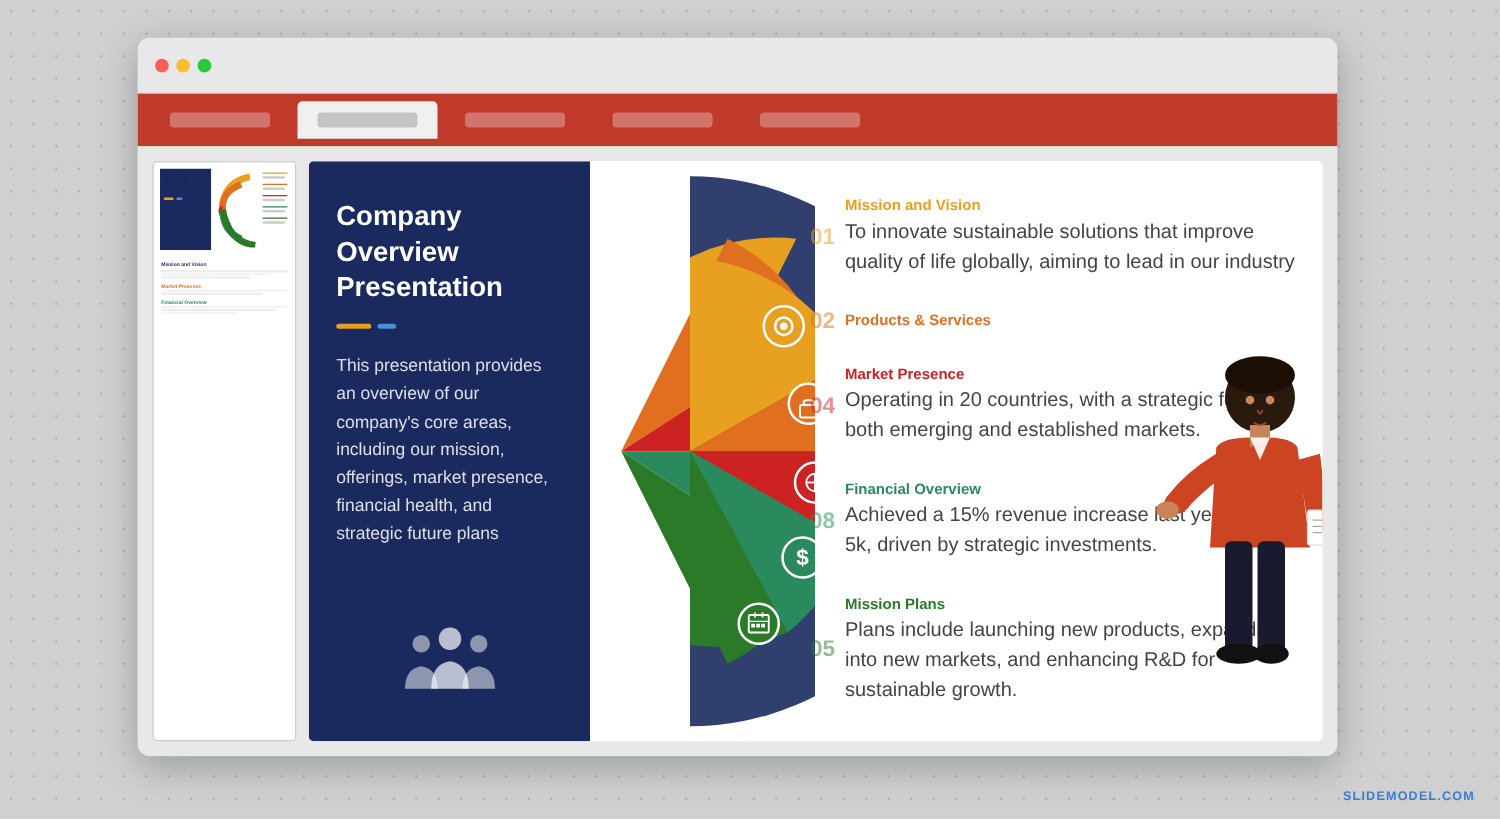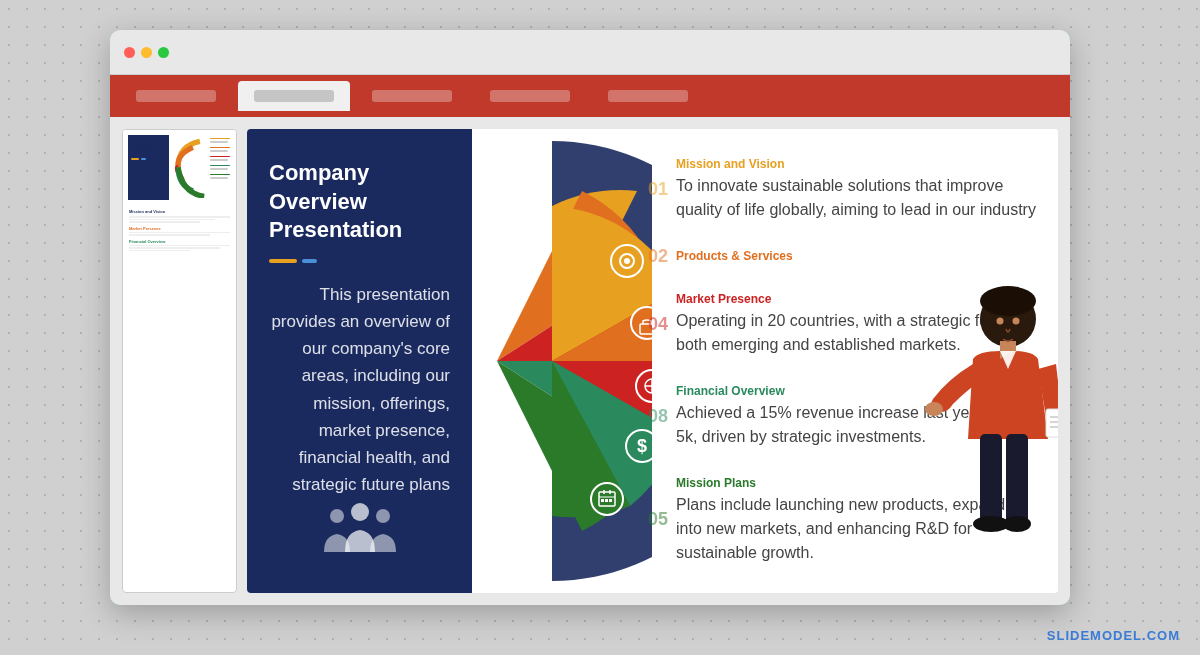--- a/index.html
+++ b/index.html
@@ -164,24 +164,23 @@
       margin-bottom: 18px;
     }
     .div-rect {
       height: 4px;
       border-radius: 2px;
     }
     .div-rect-1 { width: 28px; background: #e8a020; }
     .div-rect-2 { width: 15px; background: #4a90d9; }
 
     .slide-desc {
-      font-size: 17px;
+      font-size: 14px;
       color: rgba(255,255,255,0.85);
       line-height: 1.6;
-      text-align: right;
     }
 
     
     .people-icon-area {
       position: absolute;
       bottom: 30px;
       left: 50%;
       transform: translateX(-50%);
     }
 
@@ -246,21 +245,21 @@
       text-align: right;
       line-height: 1;
       margin-top: -2px;
     }
 
     
     .watermark {
       position: absolute;
       bottom: 12px;
       right: 20px;
-      font-size: 13px;
+      font-size: 10px;
       font-weight: 700;
       color: #3a7bd5;
       letter-spacing: 1px;
       z-index: 2;
     }
   </style>
 </head>
 <body>
 
 <div class="browser-window">

